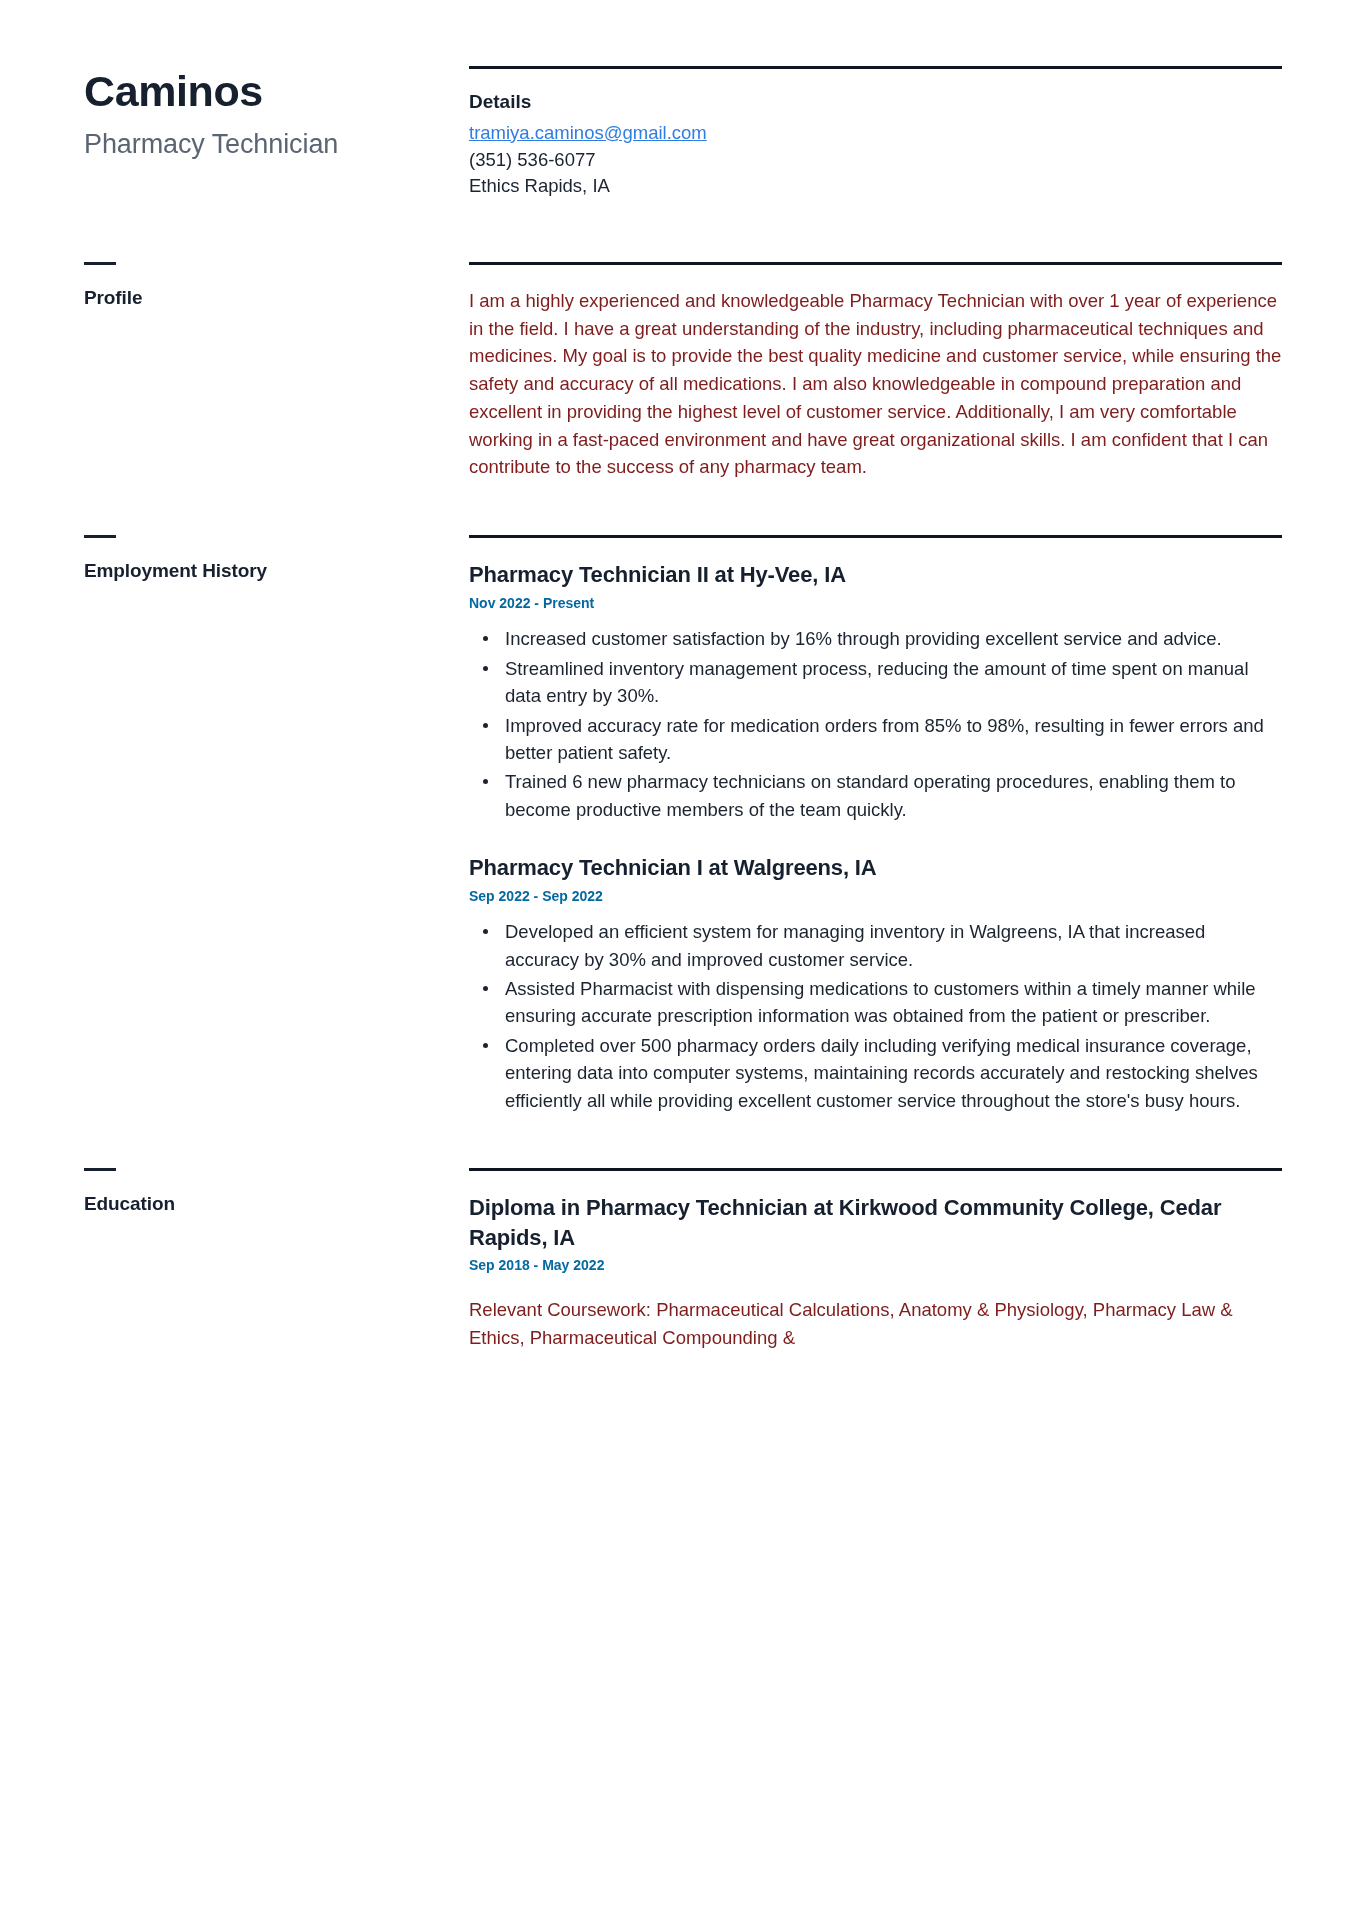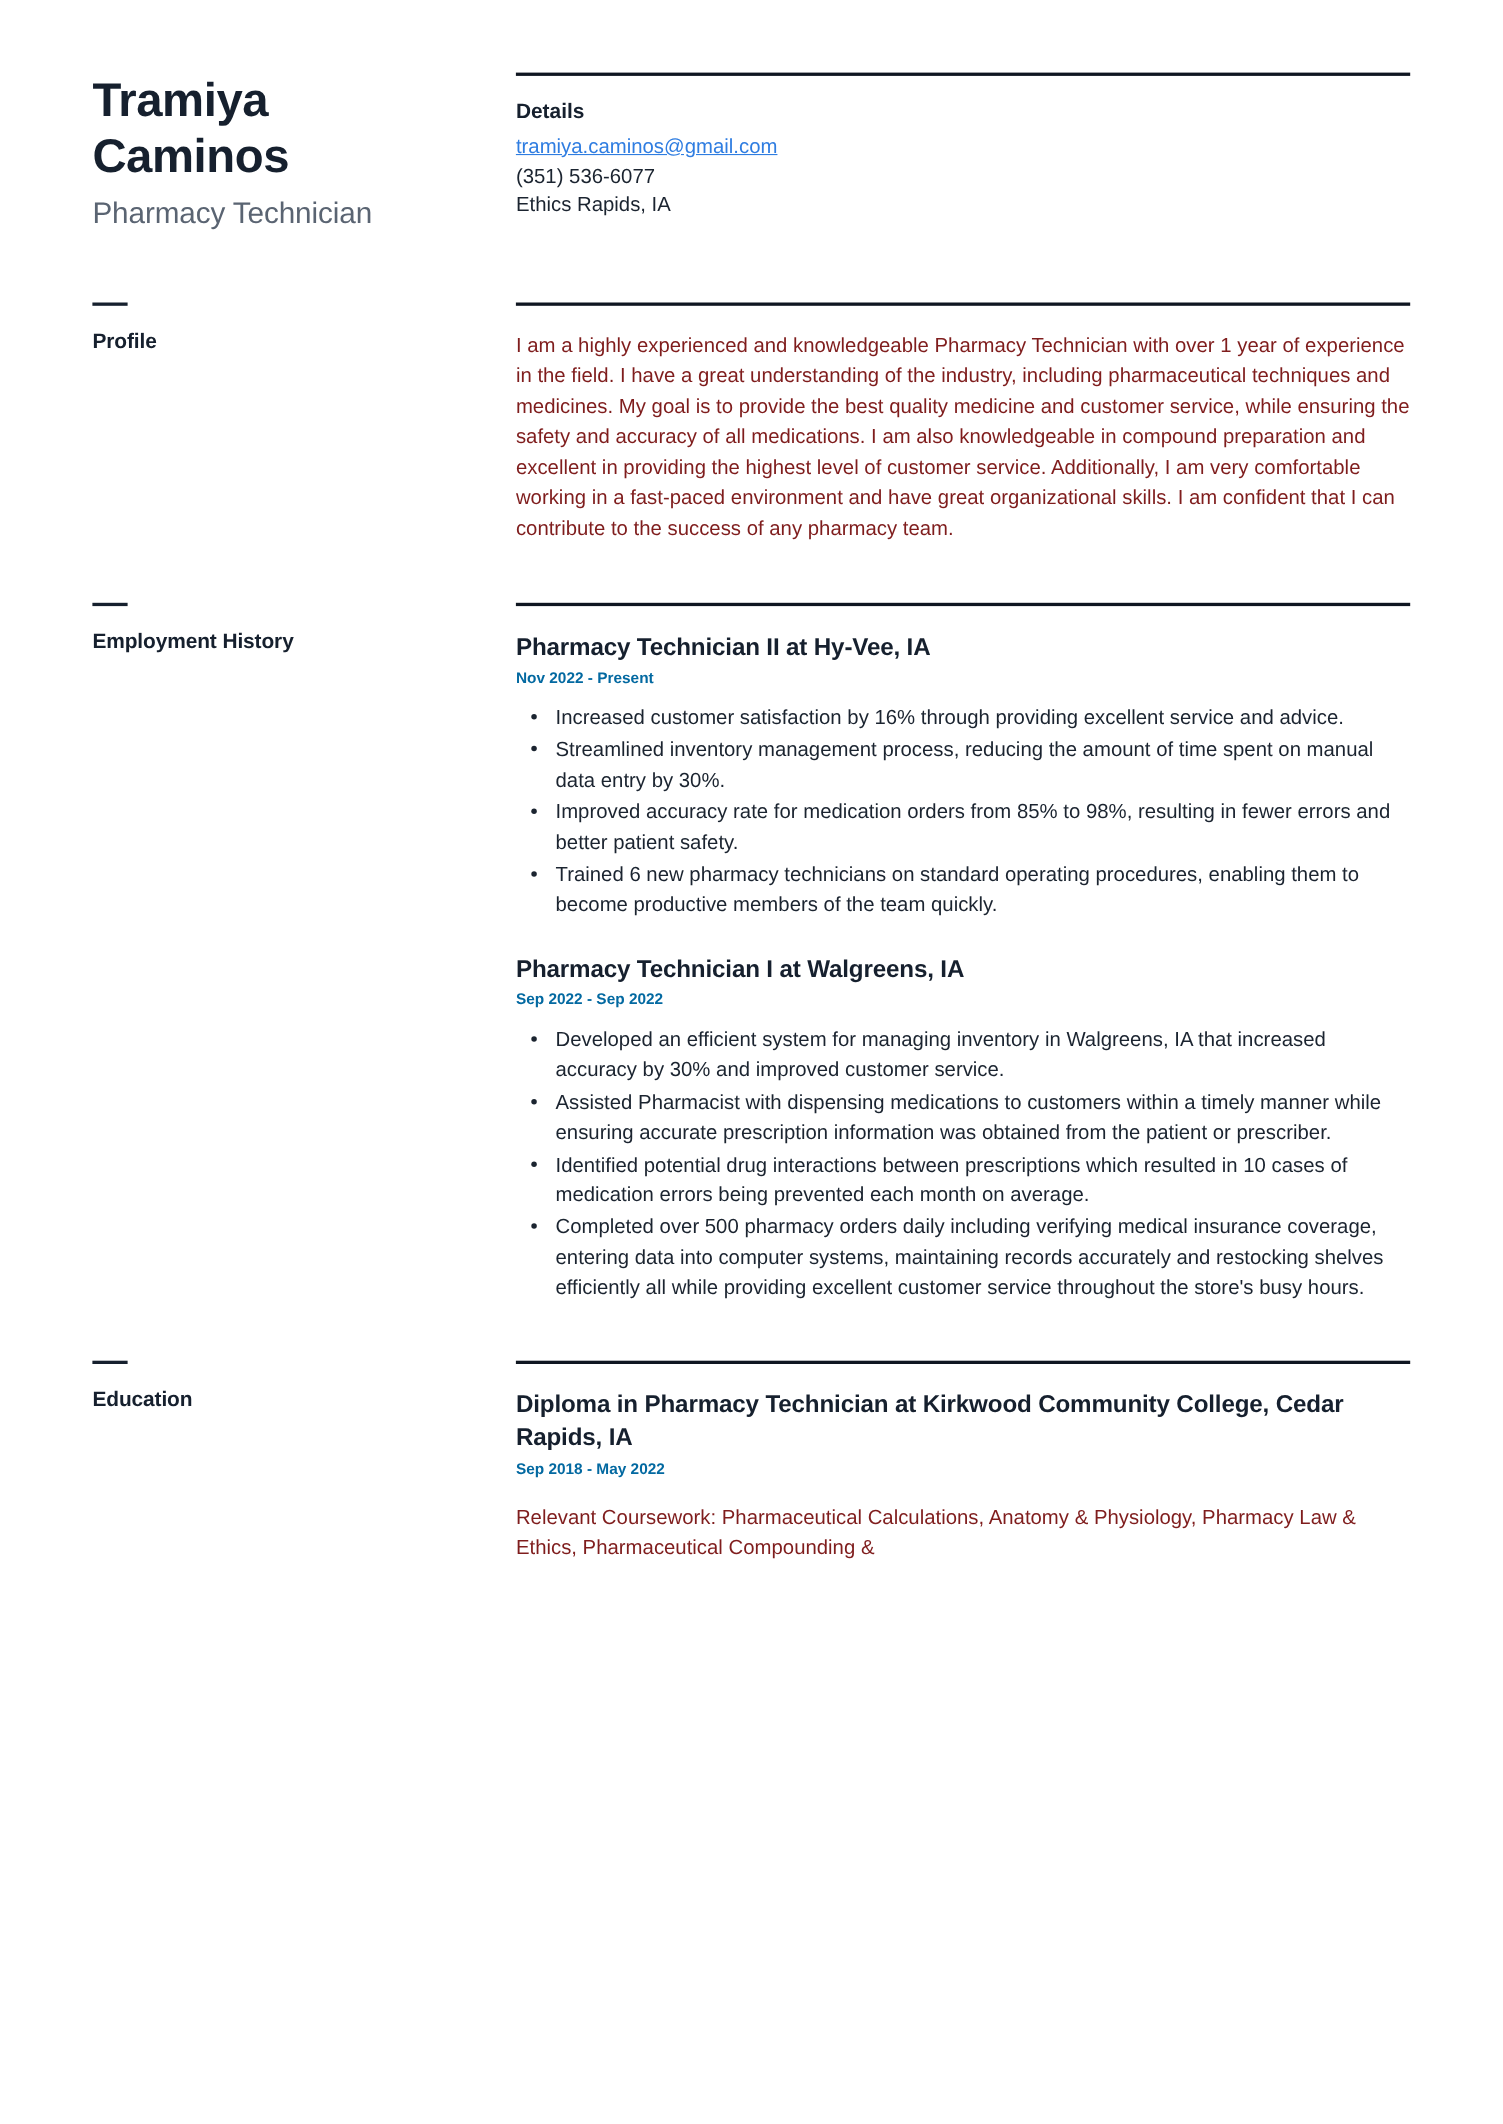--- a/index.html
+++ b/index.html
@@ -146,21 +146,20 @@
   .heading-pad-edu { padding-top: 52px; }
 </style>
 </head>
 <body>
 
 <div class="page">
 
   <div class="row">
     <div class="col-left">
       <div class="name">
-        <div>Tramiya</div>
         <div>Caminos</div>
       </div>
       <div class="job-title">Pharmacy Technician</div>
     </div>
 
     <div class="col-right">
       <div class="rule"></div>
       <div style="height:22px"></div>
       <div class="details-title">Details</div>
       <a class="detail-link" href="#">tramiya.caminos@gmail.com</a>
@@ -202,21 +201,20 @@
           <li>Trained 6 new pharmacy technicians on standard operating procedures, enabling them to become productive members of the team quickly.</li>
         </ul>
       </div>
 
       <div class="entry">
         <div class="entry-title">Pharmacy Technician I at Walgreens, IA</div>
         <div class="entry-date">Sep 2022 - Sep 2022</div>
         <ul class="bullets">
           <li>Developed an efficient system for managing inventory in Walgreens, IA that increased accuracy by 30% and improved customer service.</li>
           <li>Assisted Pharmacist with dispensing medications to customers within a timely manner while ensuring accurate prescription information was obtained from the patient or prescriber.</li>
-          <li>Identified potential drug interactions between prescriptions which resulted in 10 cases of medication errors being prevented each month on average.</li>
           <li>Completed over 500 pharmacy orders daily including verifying medical insurance coverage, entering data into computer systems, maintaining records accurately and restocking shelves efficiently all while providing excellent customer service throughout the store's busy hours.</li>
         </ul>
       </div>
     </div>
   </div>
 
   <div class="row">
     <div class="col-left heading-pad-edu">
       <div class="dash"></div>
       <div class="section-heading">Education</div>

